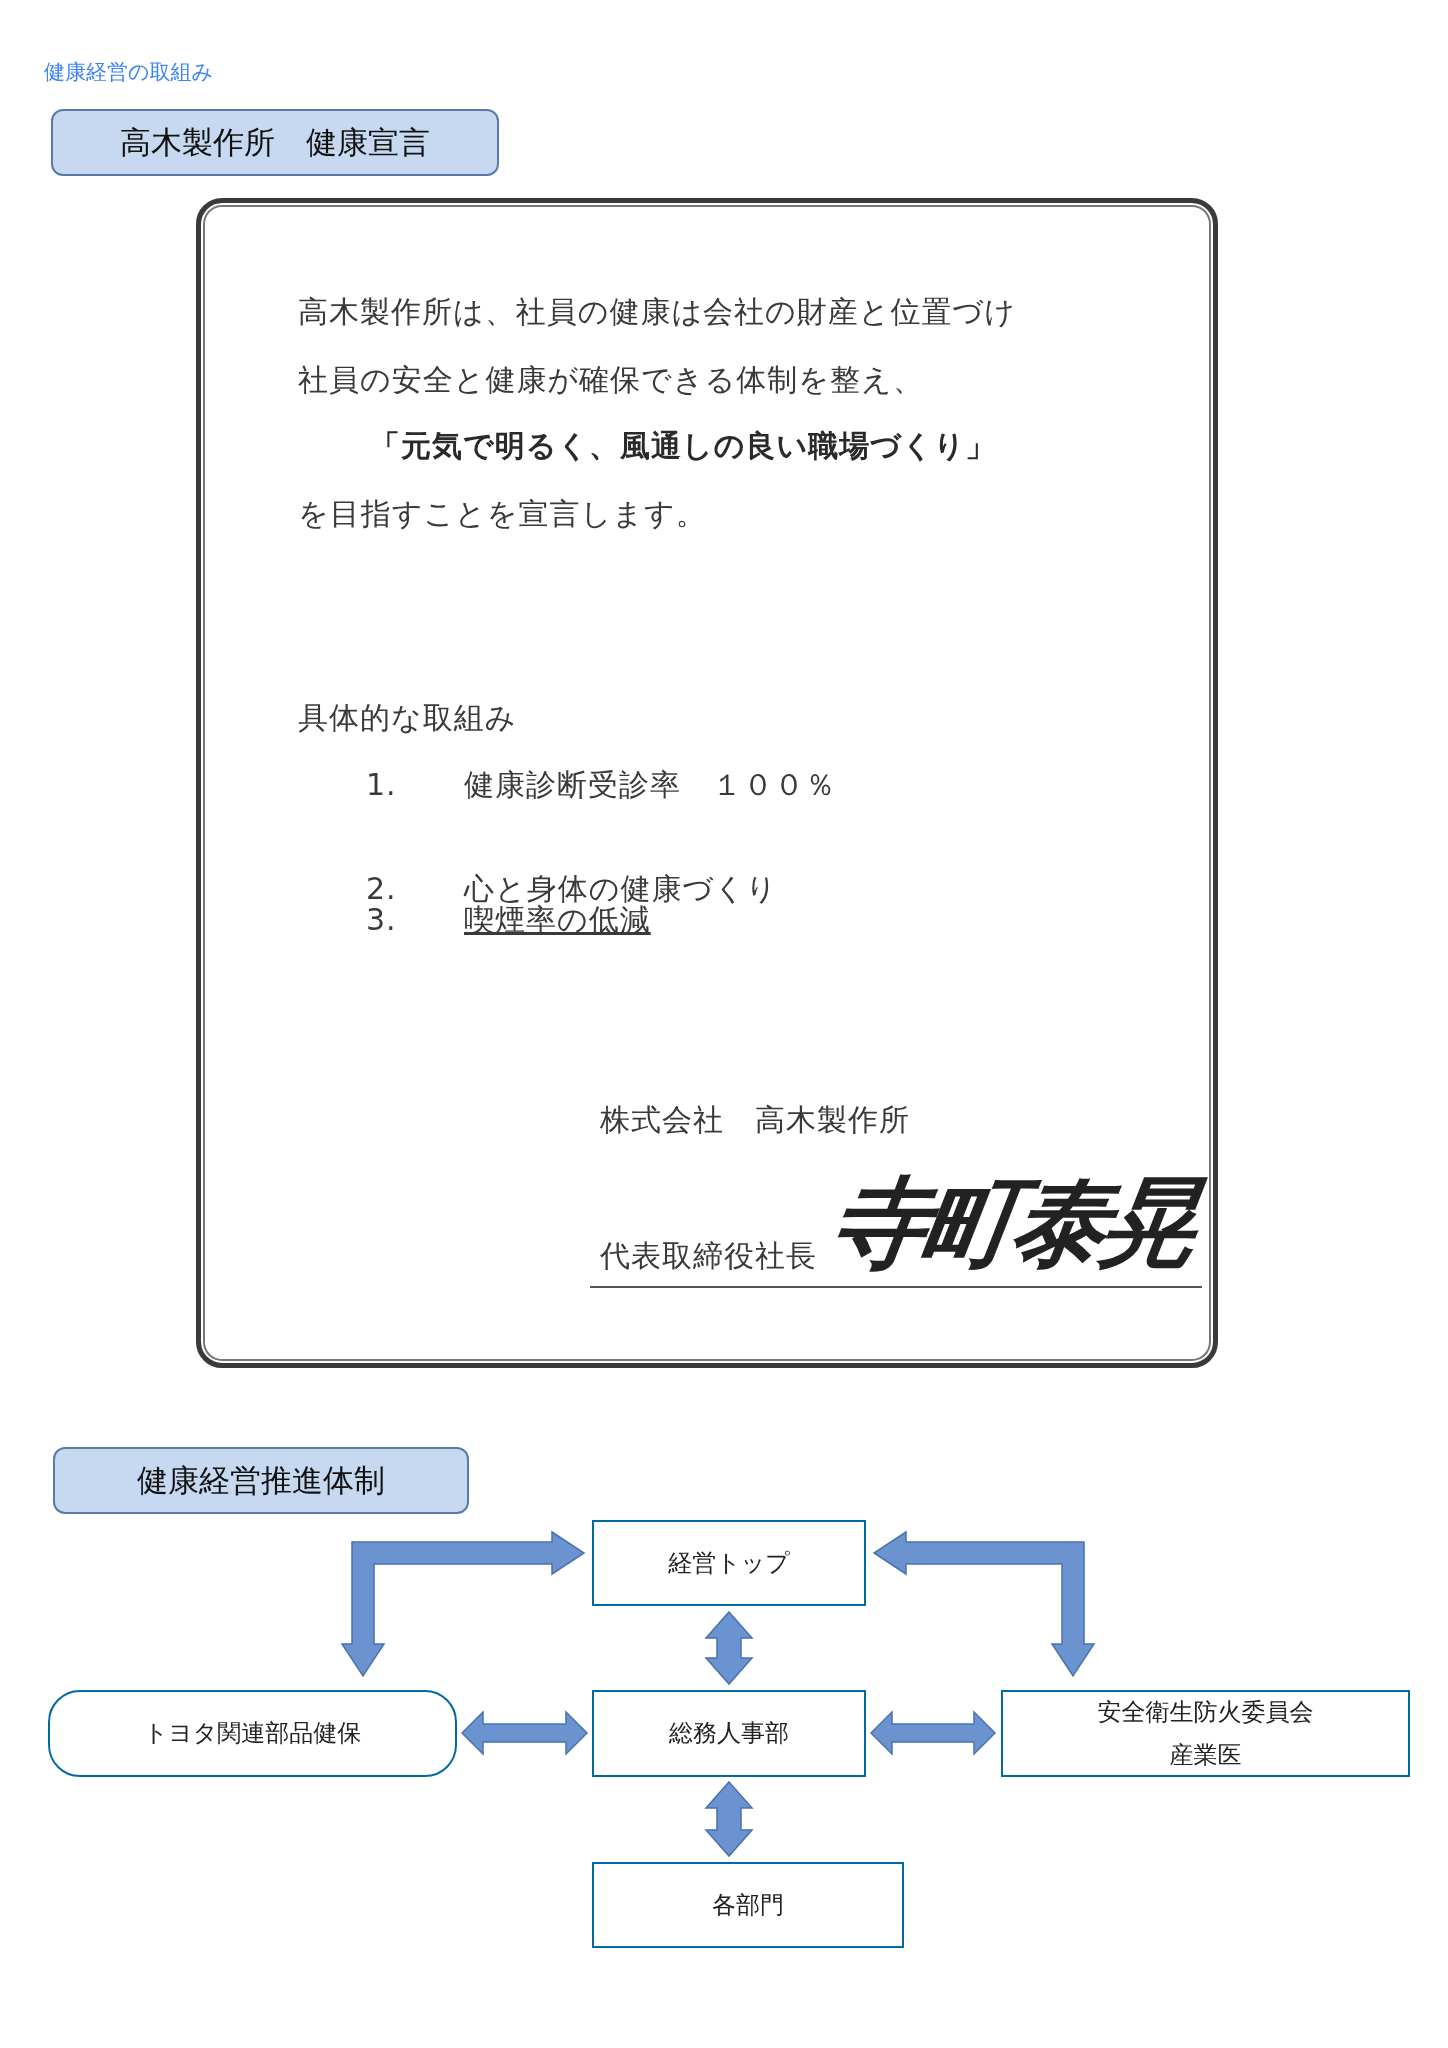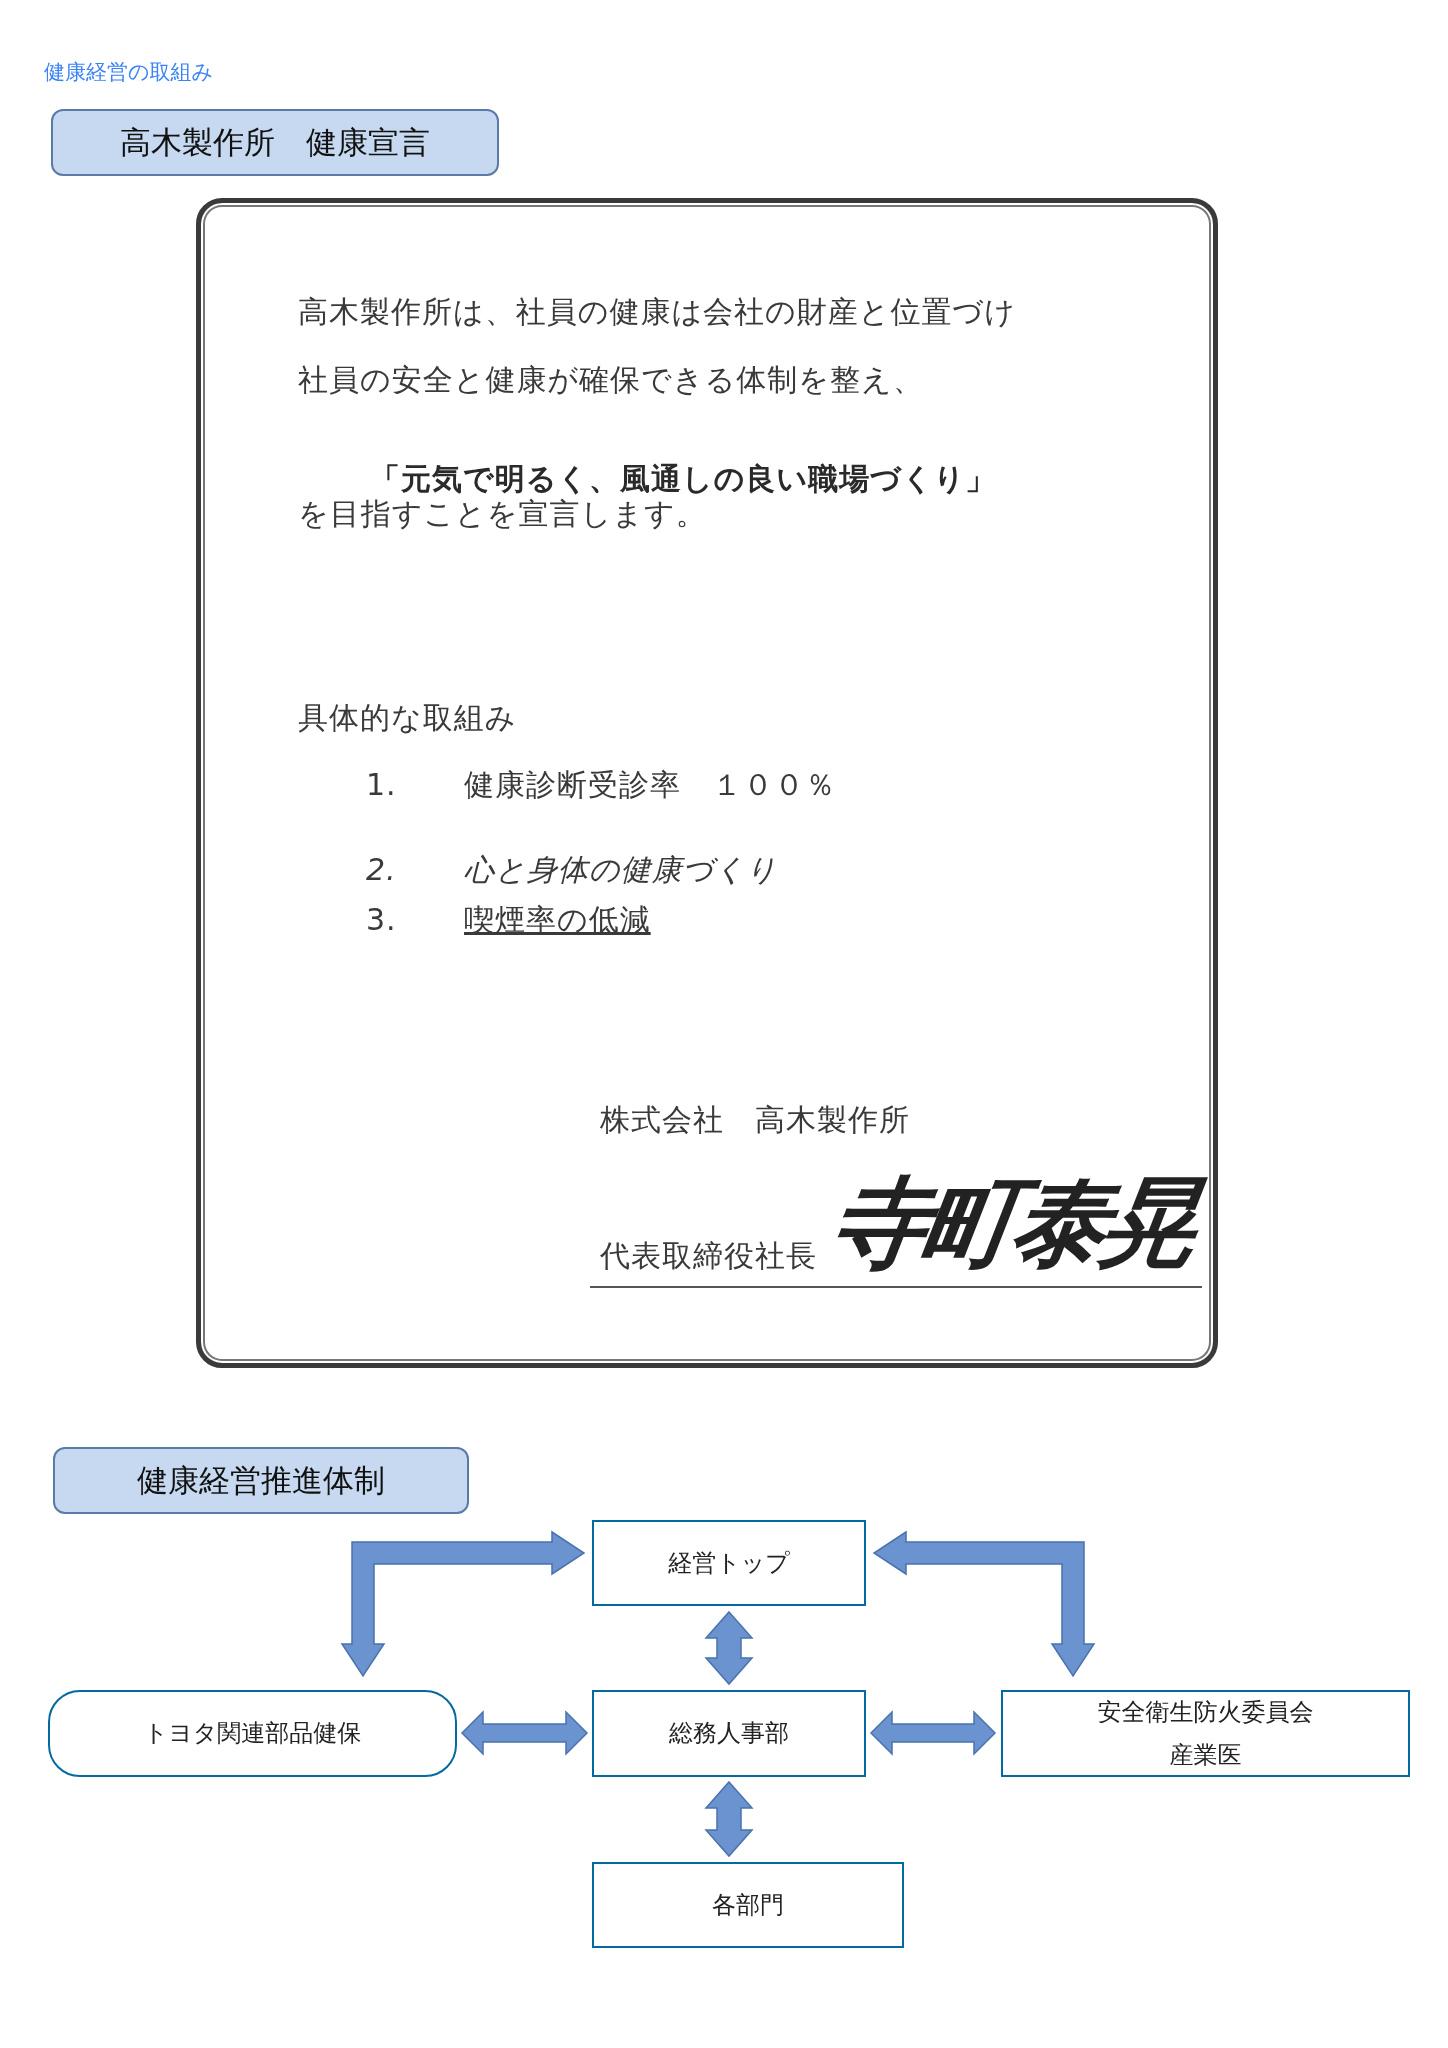--- a/index.html
+++ b/index.html
@@ -22,27 +22,27 @@
     border: 5px solid #3a3a3a; border-radius: 26px; box-sizing: border-box;
     box-shadow: inset 0 0 0 2px #fff, inset 0 0 0 4px #777;
     background: #fff;
   }
   .decl-text {
     font-family: "DejaVu Sans", sans-serif; font-size: 30px; color: #3a3a3a;
     letter-spacing: 1px; white-space: nowrap;
   }
   .decl-line1 { left: 298px; top: 292px; }
   .decl-line2 { left: 298px; top: 360px; }
-  .decl-line3 { left: 370px; top: 426px; font-weight: bold; color: #2a2a2a; margin-top: 33px; }
+  .decl-line3 { left: 370px; top: 426px; font-weight: bold; color: #2a2a2a; }
   .decl-line4 { left: 298px; top: 494px; }
   .initiatives-heading { left: 298px; top: 698px; }
   .initiative { left: 366px; white-space: nowrap; }
   .initiative .num { display: inline-block; width: 98px; }
   .init-1 { top: 765px; }
-  .init-2 { top: 850px; font-style: italic; }
+  .init-2 { top: 869px; }
   .init-3 { top: 900px; text-decoration: underline; }
   .company-name { left: 600px; top: 1100px; }
   .ceo-title { left: 600px; top: 1236px; }
   .sign-line { left: 590px; top: 1286px; width: 612px; height: 2px; background: #555; }
   .signature {
     left: 832px; top: 1160px; font-family: "DejaVu Serif", serif; font-size: 96px;
     font-weight: bold; color: #222; font-style: italic; letter-spacing: -6px;
     transform: skewX(-8deg);
   }
 

